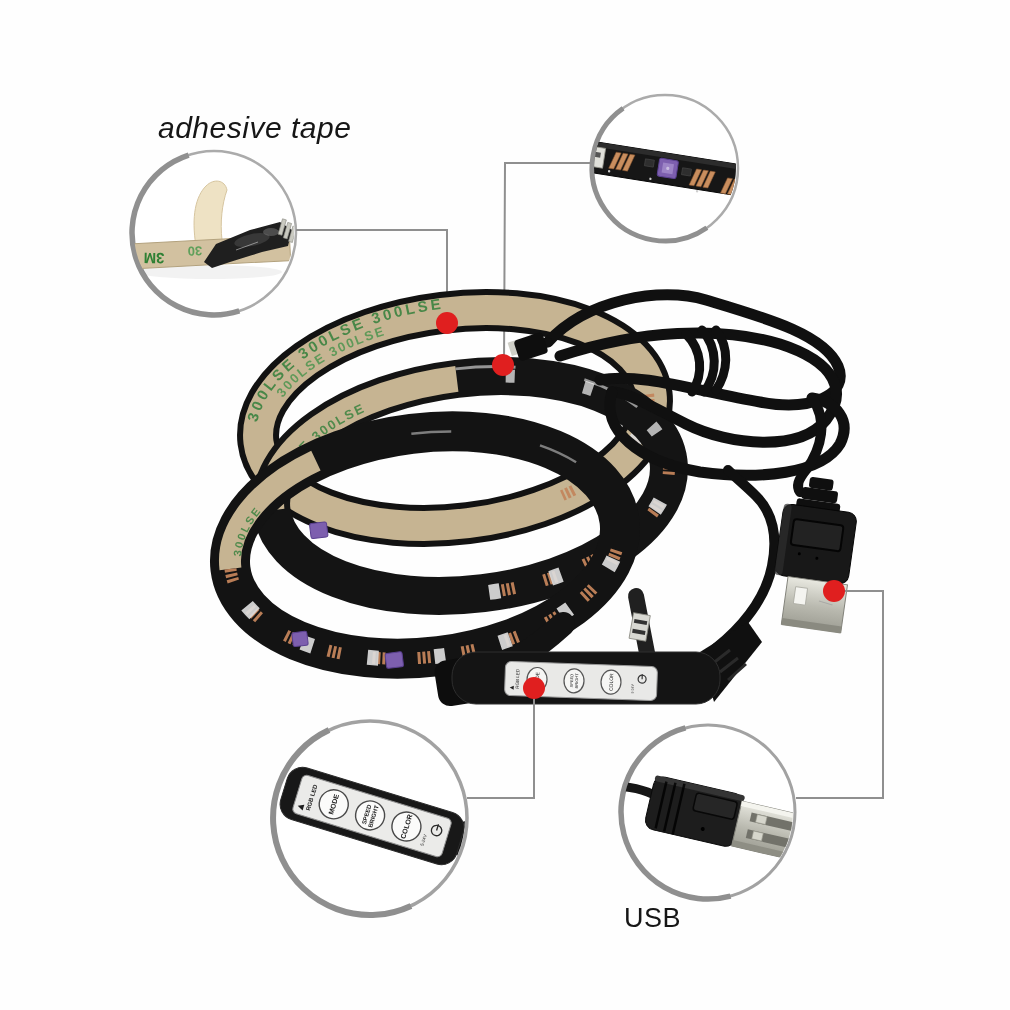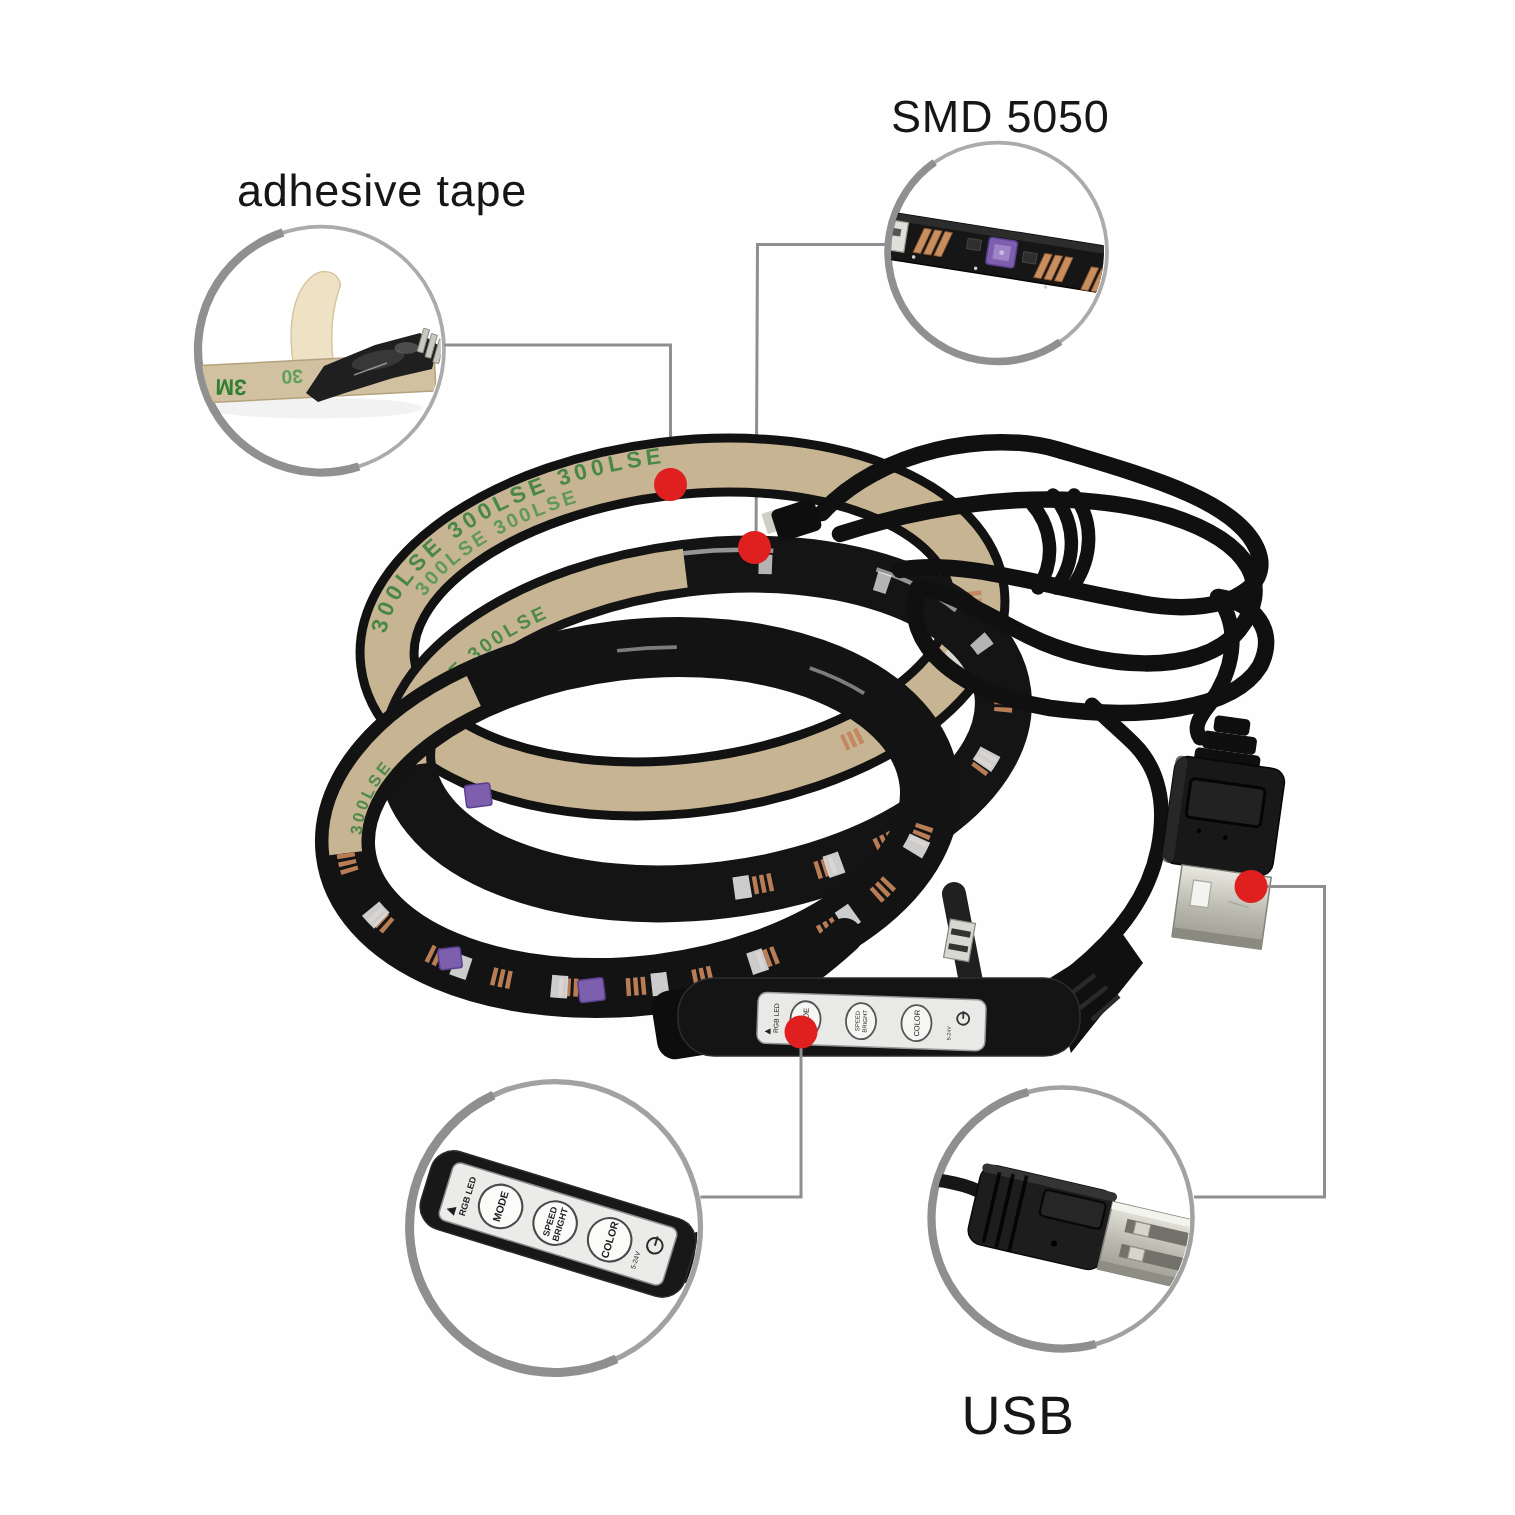--- a/index.html
+++ b/index.html
@@ -1,24 +1,24 @@
 <!DOCTYPE html>
 <html><head>
 <meta charset="utf-8">
 <style>
   html,body{margin:0;padding:0;background:#ffffff;}
   #stage{position:relative;width:1010px;height:1010px;background:#fefefe;overflow:hidden;
          font-family:"Liberation Sans", sans-serif;}
   #art{position:absolute;left:0;top:0;z-index:1;}
   .callout-label{position:absolute;z-index:3;color:#161616;white-space:nowrap;
                  font-family:"Liberation Sans", sans-serif;letter-spacing:.5px;}
-  #lbl-tape{left:158px;top:111px;font-size:30px;}
+  #lbl-tape{left:158px;top:111px;font-size:30px;font-style:italic;}
   #lbl-smd{left:594px;top:62px;font-size:30px;}
   #lbl-ctrl{left:291px;top:903px;font-size:31px;}
-  #lbl-usb{left:641px;top:903px;font-size:36px;margin-top:20px;}
+  #lbl-usb{left:624px;top:903px;font-size:27px;}
 </style>
 </head>
 <body>
 
 <div id="stage">
 
 <svg id="art" width="1010" height="1010" viewBox="0 0 1010 1010">
   <defs>
     <clipPath id="c1">
           <circle cx="214" cy="233" r="80"></circle>
@@ -289,15 +289,14 @@
     <path d="M 843,591 L 883,591 L 883,798 L 796,798"></path>
   </g>
 
   <circle cx="447" cy="323" r="11" fill="#e01f1f"></circle>
   <circle cx="503" cy="365" r="11" fill="#e01f1f"></circle>
   <circle cx="534" cy="688" r="11" fill="#e01f1f"></circle>
   <circle cx="834" cy="591" r="11" fill="#e01f1f"></circle>
 </svg>
 
   <div id="lbl-tape" class="callout-label">adhesive tape</div>
-  <div id="lbl-smd" class="callout-label">SMD 5050</div>
   <div id="lbl-usb" class="callout-label">USB</div>
 </div>
 
 </body></html>

